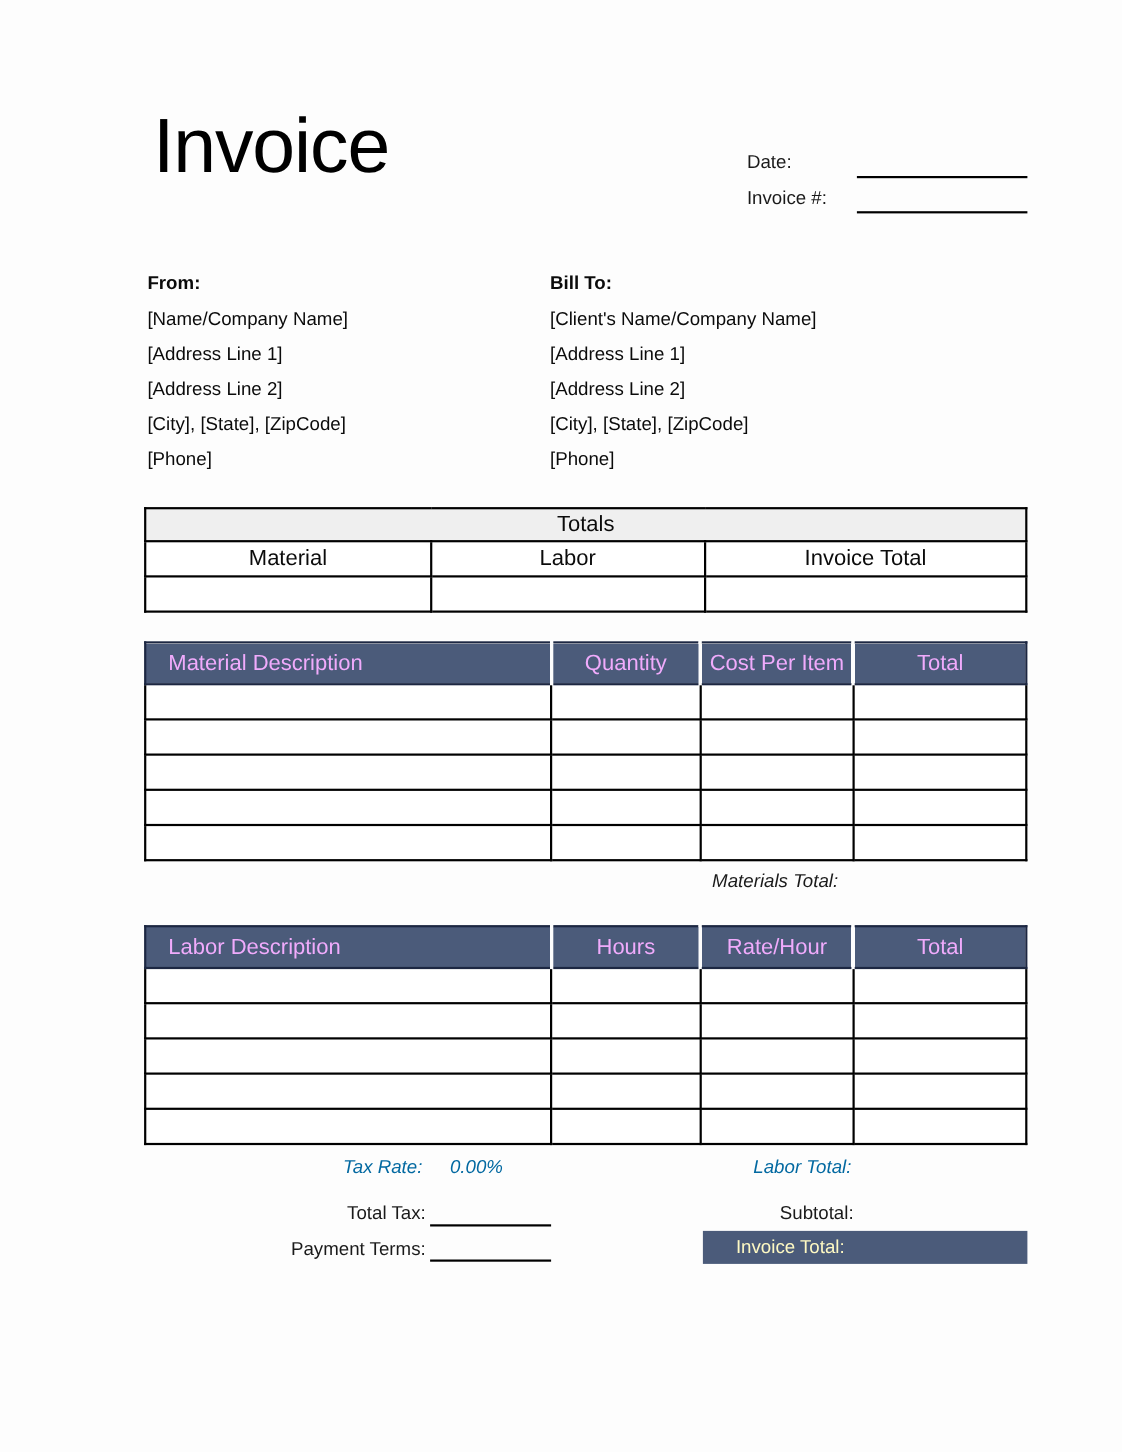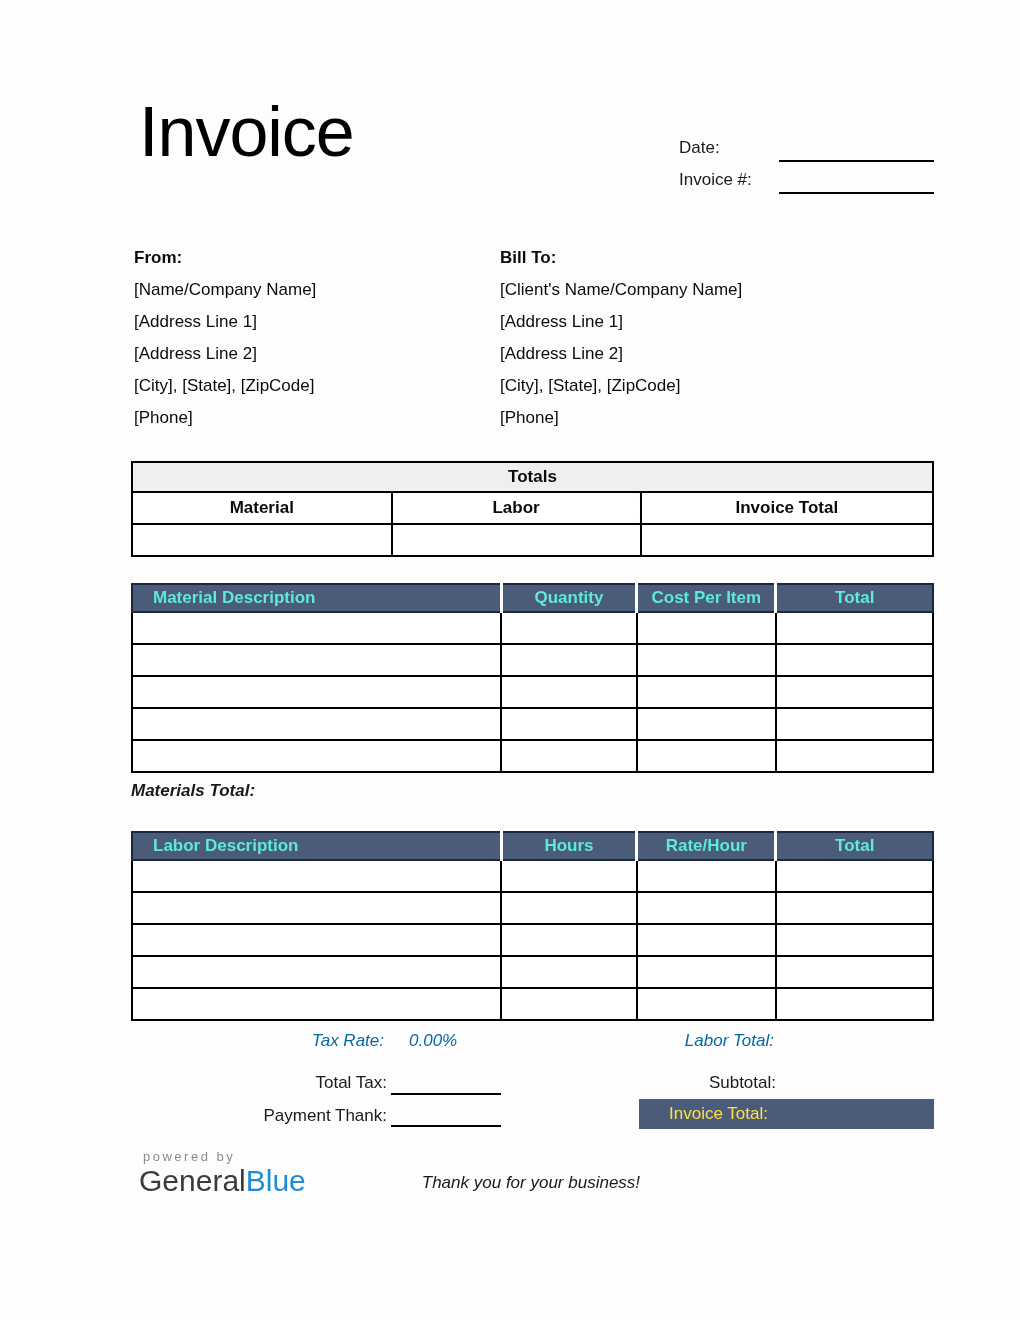--- a/index.html
+++ b/index.html
@@ -27,59 +27,59 @@
   .meta-line{width:155px;border-bottom:2px solid #000;height:24px;text-align:center;}
 
   
   .addresses{display:flex;margin-top:48px;}
   .addr-col{line-height:32px;}
   .addr-col.from{width:369px;padding-left:3px;}
   .addr-label{font-weight:700;}
 
   
   table{border-collapse:collapse;width:100%;table-layout:fixed;}
-  td,th{font-size:17px;font-weight:700;overflow:hidden;}
+  td,th{font-size:20px;font-weight:400;overflow:hidden;}
 
   .totals-table{margin-top:27px;}
   .totals-table th,.totals-table td{border:2px solid #000;text-align:center;}
   .totals-title-cell{background:var(--totals-header-bg);height:30px;}
   .totals-col-cell{height:32px;background:#fff;border-radius:12px;}
   .totals-val-cell{height:32px;background:#fff;}
 
   .items-table{margin-top:26px;}
   .items-table th{
-    background:var(--header-bg);color:#5eead4;height:28px;
+    background:var(--header-bg);color:#f0abfc;height:38px;
     border:2px solid var(--header-border);text-align:center;
   }
   .items-table th:not(:first-child){border-left:3px solid #fdfdfd;}
   .items-table th.desc{text-align:left;padding-left:20px;}
   .items-table td{border:2px solid #000;height:32px;background:#fff;}
 
   .col-desc{width:46.1%;} .col-qty{width:16.9%;} .col-cost{width:17.4%;} .col-total{width:19.6%;}
   .t-col-material{width:32.4%;} .t-col-labor{width:31.1%;} .t-col-invoice{width:36.5%;}
 
-  .table-note{margin-top:8px;height:24px;padding-right:172px;font-style:italic;color:#1a1a1a;font-weight:bold;}
+  .table-note{margin-top:8px;height:24px;text-align:right;padding-right:172px;font-style:italic;color:#1a1a1a;}
 
   
   .taxrow{position:relative;height:26px;margin-top:10px;font-style:italic;color:#0369a1;}
   .taxrow .tax-label{position:absolute;top:0;right:550px;}
   .taxrow .tax-value{position:absolute;top:0;left:278px;}
   .taxrow .labor-total-label{position:absolute;top:0;right:160px;}
 
   
   .summary{position:relative;height:58px;margin-top:16px;}
   .summary .lbl{position:absolute;color:#1a1a1a;}
   .total-tax-label{top:0;right:547px;}
   .total-tax-line{position:absolute;top:0;left:260px;width:110px;height:22px;border-bottom:2px solid #000;text-align:center;}
   .subtotal-label{top:0;right:158px;}
   .payment-terms-label{top:33px;right:547px;}
   .payment-terms-line{position:absolute;top:34px;left:260px;width:110px;height:20px;border-bottom:2px solid #000;text-align:center;}
   .invoice-total-box{
     position:absolute;top:26px;right:0;width:295px;height:30px;
-    background:var(--header-bg);color:#fde047;line-height:30px;padding-left:30px;
+    background:var(--header-bg);color:#fef9c3;line-height:30px;padding-left:30px;
   }
 
   
   .footer{display:flex;align-items:flex-end;margin-top:18px;}
   .brand-block{margin-left:8px;}
   .powered-by{font-size:13px;letter-spacing:2.5px;color:#8c8c8c;margin-left:4px;}
   .brand{font-size:30px;line-height:34px;font-weight:500;}
   .brand .general{color:#3b3b3b;}
   .brand .blue{color:var(--brand-blue);}
   .thank-you{font-style:italic;margin-left:116px;margin-bottom:5px;color:#1a1a1a;}
@@ -252,31 +252,22 @@
     <div class="taxrow">
       <span class="tax-label">Tax Rate:</span>
       <span class="tax-value">0.00%</span>
       <span class="labor-total-label">Labor Total:</span>
     </div>
 
     <div class="summary">
       <span class="lbl total-tax-label">Total Tax:</span>
       <span class="total-tax-line"></span>
       <span class="lbl subtotal-label">Subtotal:</span>
-      <span class="lbl payment-terms-label">Payment Thank:</span>
+      <span class="lbl payment-terms-label">Payment Terms:</span>
       <span class="payment-terms-line"></span>
       <div class="invoice-total-box">
         <span>Invoice Total:</span>
       </div>
     </div>
 
-    <div class="footer">
-      <div class="brand-block">
-        <div class="powered-by">powered by</div>
-        <div class="brand">
-          <span class="general">General</span><span class="blue">Blue</span>
-        </div>
-      </div>
-      <div class="thank-you">Thank you for your business!</div>
-    </div>
 
   </div>
 </div>
 
 </body></html>

